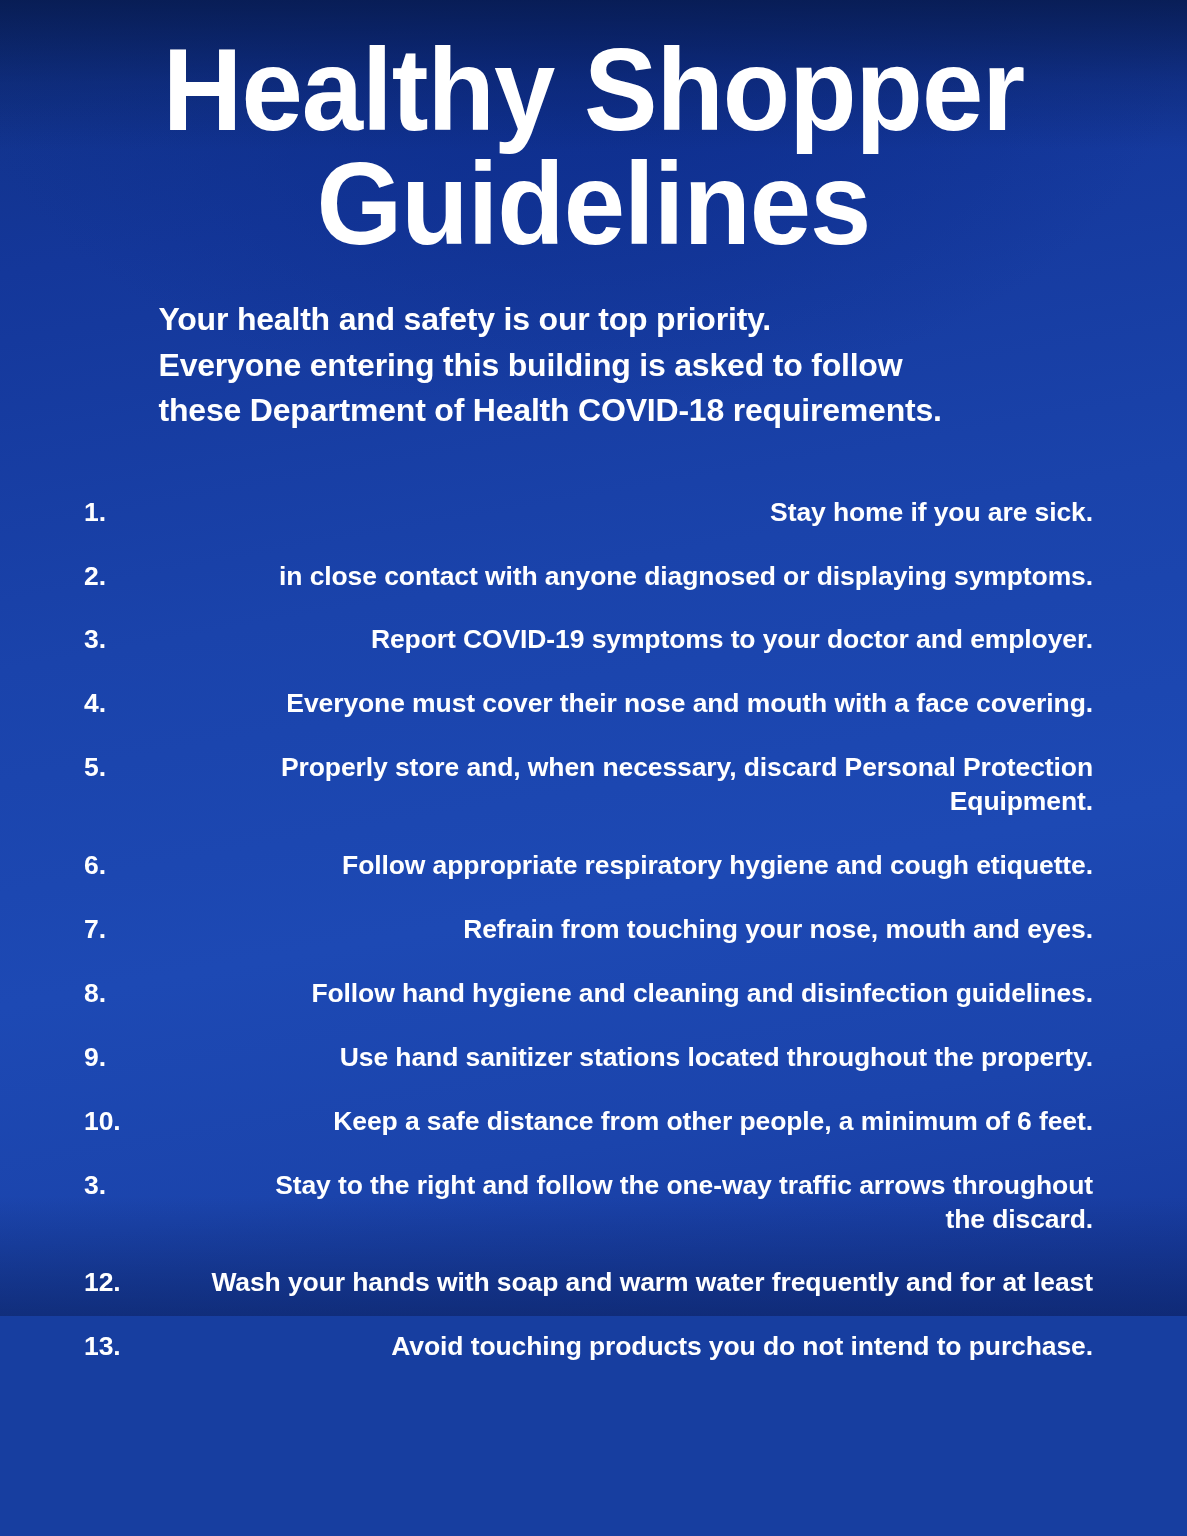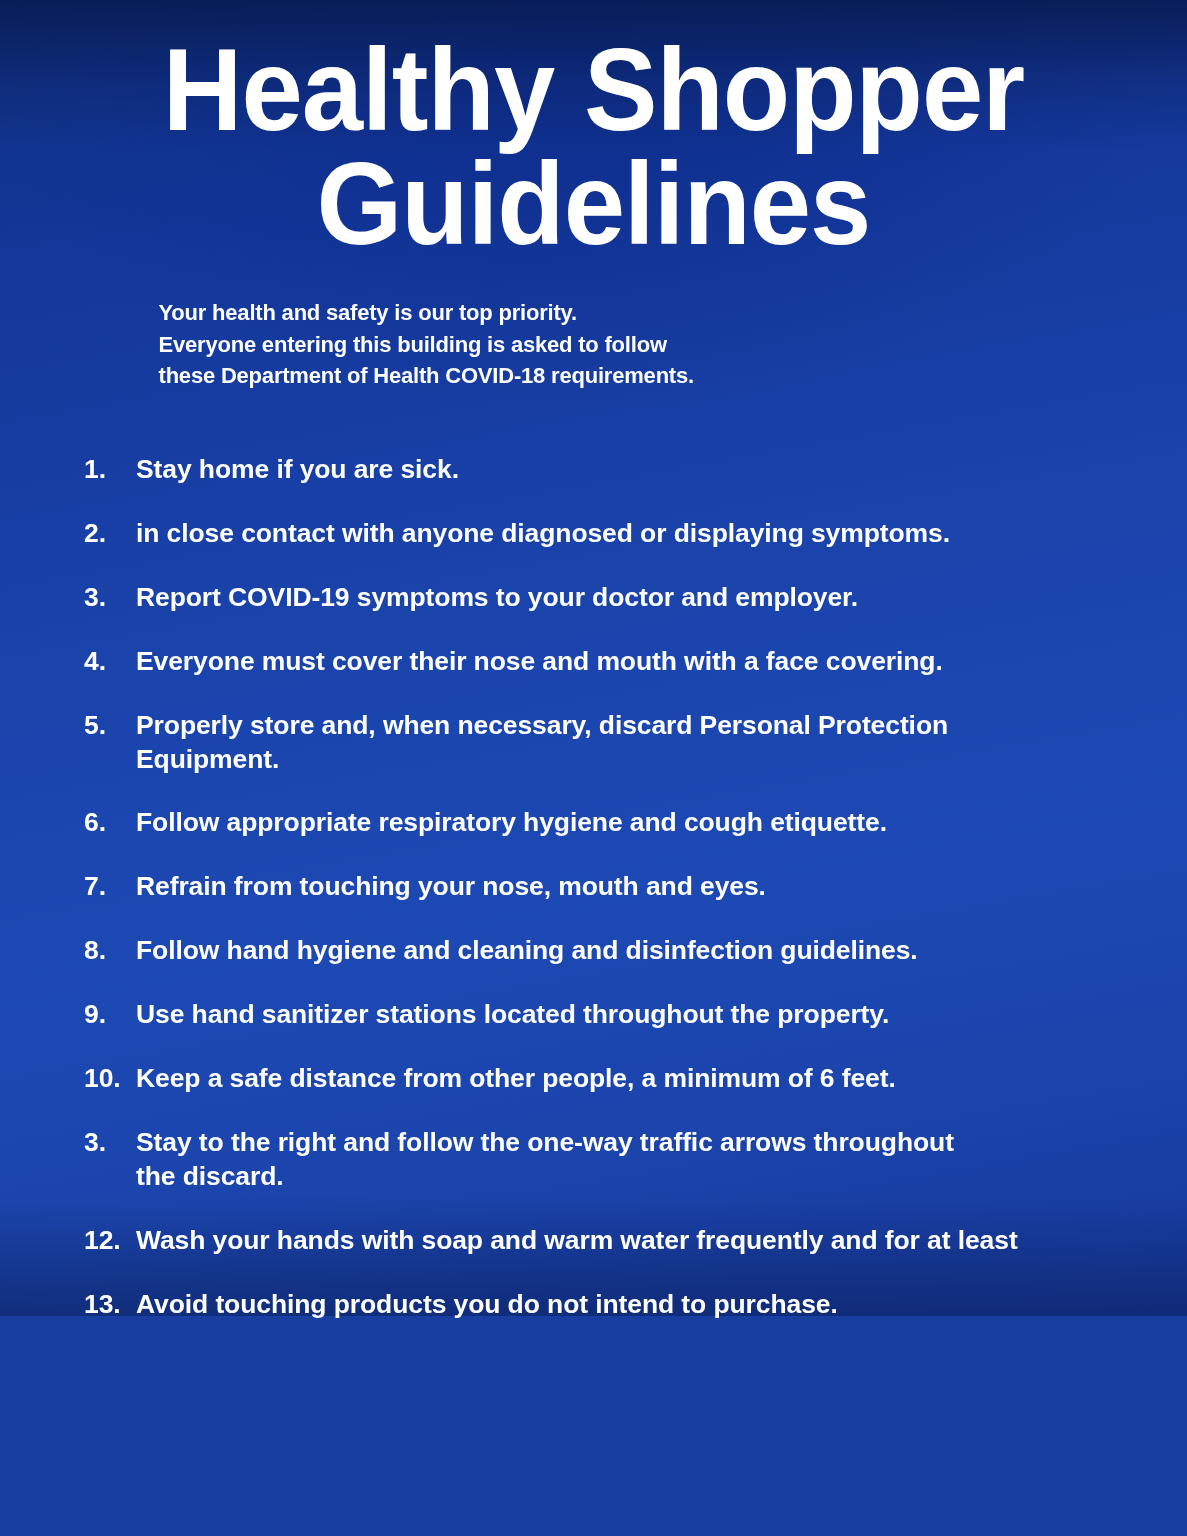--- a/index.html
+++ b/index.html
@@ -52,21 +52,21 @@
     font-stretch: condensed;
     transform: scaleX(0.95);
     transform-origin: center top;
   }
   .title .line {
     display: block;
   }
   .subtitle {
     margin: 36px auto 0 auto;
     width: 870px;
-    font-size: 22px;
+    font-size: 32px;
     font-weight: bold;
     line-height: 1.42;
     letter-spacing: -0.2px;
   }
   .subtitle .sline {
     display: block;
     white-space: nowrap;
   }
   ol.rules {
     list-style: none;
@@ -84,20 +84,21 @@
     margin-bottom: 30px;
   }
   ol.rules li .num {
     flex: 0 0 58px;
     text-align: left;
     padding-left: 6px;
     box-sizing: border-box;
   }
   ol.rules li .txt {
     flex: 1 1 auto;
+    text-align: right;
   }
   ol.rules li .txt .wrap {
     display: block;
   }
 </style>
 </head>
 <body>
 
 <div class="poster">
   <div class="content">

